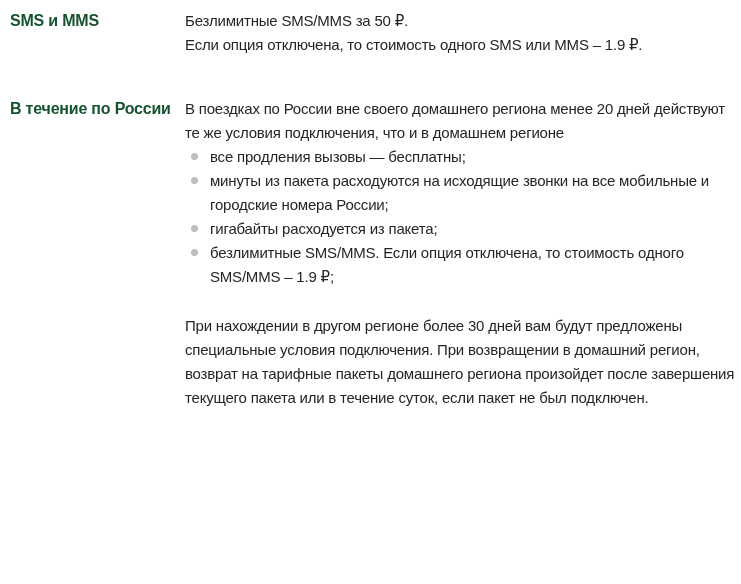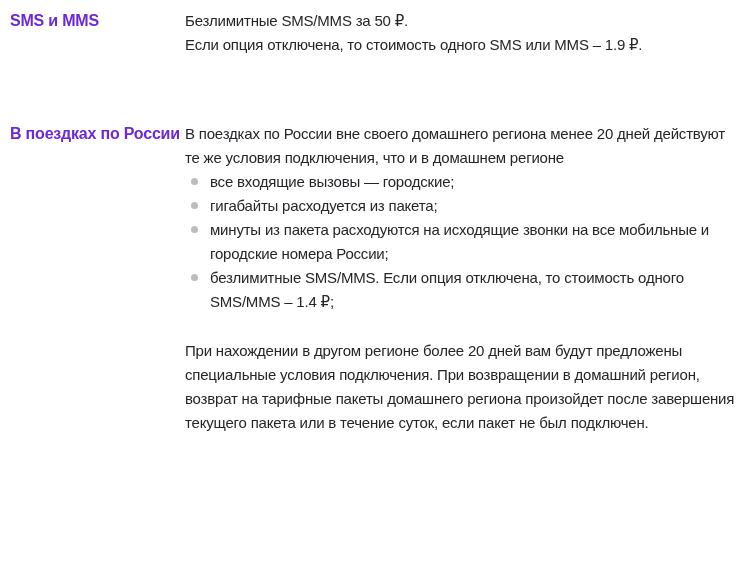--- a/index.html
+++ b/index.html
@@ -23,33 +23,32 @@
   }
   .row.first {
     margin-bottom: 40px;
   }
   .label {
     margin: 0;
     font-size: 16px;
     font-weight: 700;
     line-height: 24px;
     letter-spacing: -0.2px;
-    color: #6d28d9;
+    color: #14532d;
   }
   .content {
     font-size: 15px;
     line-height: 24px;
     letter-spacing: -0.2px;
     max-width: 556px;
   }
   .para {
     margin: 0;
   }
   .gap {
-    margin-bottom: 25px;
   }
   ul.bullets {
     list-style: none;
     margin: 0 0 25px 0;
     padding: 0;
   }
   ul.bullets li {
     position: relative;
     padding-left: 25px;
   }
@@ -70,26 +69,26 @@
 <main class="doc">
 
   <section class="row first">
     <h3 class="label">SMS и MMS</h3>
     <div class="content">
       <p class="para gap">Безлимитные SMS/MMS за 50 ₽.<br>Если опция отключена, то стоимость одного SMS или MMS – 1.9 ₽.</p>
     </div>
   </section>
 
   <section class="row">
-    <h3 class="label">В поездках по России</h3>
+    <h3 class="label">В течение по России</h3>
     <div class="content">
       <p class="para">В поездках по России вне своего домашнего региона менее 20 дней действуют те же условия подключения, что и в домашнем регионе</p>
       <ul class="bullets">
-          <li>все входящие вызовы — городские;</li>
+          <li>все продления вызовы — бесплатны;</li>
+          <li>минуты из пакета расходуются на исходящие звонки на все мобильные и городские номера России;</li>
           <li>гигабайты расходуется из пакета;</li>
-          <li>минуты из пакета расходуются на исходящие звонки на все мобильные и городские номера России;</li>
-          <li>безлимитные SMS/MMS. Если опция отключена, то стоимость одного SMS/MMS – 1.4 ₽;</li>
+          <li>безлимитные SMS/MMS. Если опция отключена, то стоимость одного SMS/MMS – 1.9 ₽;</li>
         </ul>
-      <p class="para">При нахождении в другом регионе более 20 дней вам будут предложены специальные условия подключения. При возвращении в домашний регион, возврат на тарифные пакеты домашнего региона произойдет после завершения текущего пакета или в течение суток, если пакет не был подключен.</p>
+      <p class="para">При нахождении в другом регионе более 30 дней вам будут предложены специальные условия подключения. При возвращении в домашний регион, возврат на тарифные пакеты домашнего региона произойдет после завершения текущего пакета или в течение суток, если пакет не был подключен.</p>
     </div>
   </section>
 
 </main>
 
 </body></html>

